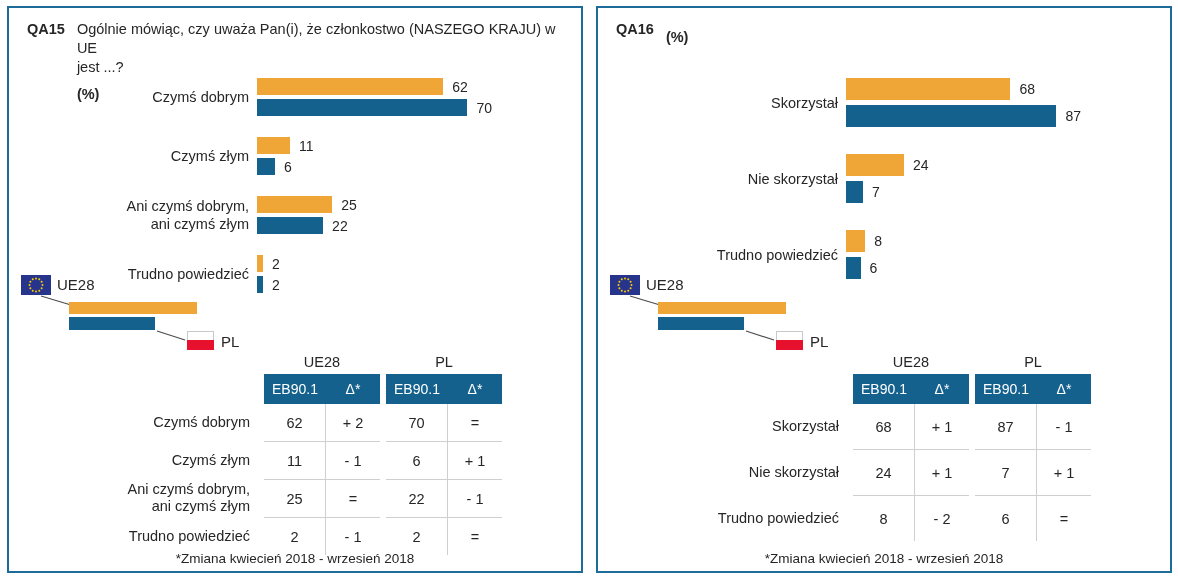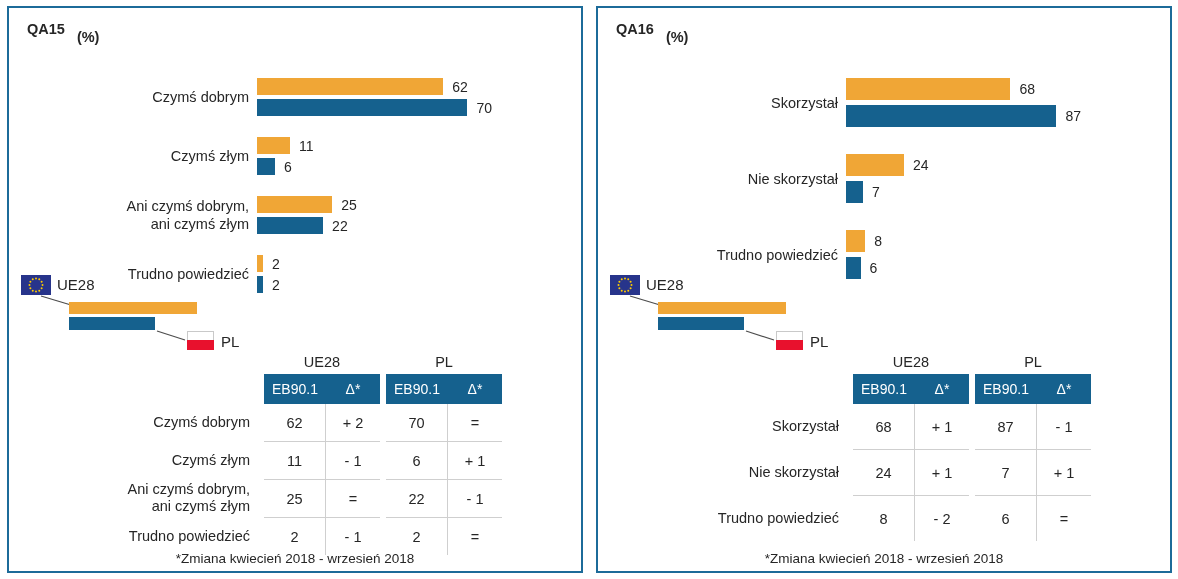--- a/index.html
+++ b/index.html
@@ -58,20 +58,22 @@
 </style>
 </head>
 <body>
 
 <div class="wrap">
 
   <div class="panel p0">
     <div class="hdr">
       <div class="qcode">QA15</div>
       <div class="qcol">
+        <div class="qtext">Ogólnie mówiąc, czy uważa Pan(i), że członkostwo (NASZEGO KRAJU) w UE
+jest ...?</div>
         <div class="pct">(%)</div>
       </div>
     </div>
     <div class="chart">
         <div class="crow">
           <div class="clabel">Czymś dobrym</div>
           <div class="cbars">
             <div class="bline">
               <div class="bar" style="width: 59.3429%; background: rgb(240, 166, 54);"></div>
               <span class="bval">62</span>

